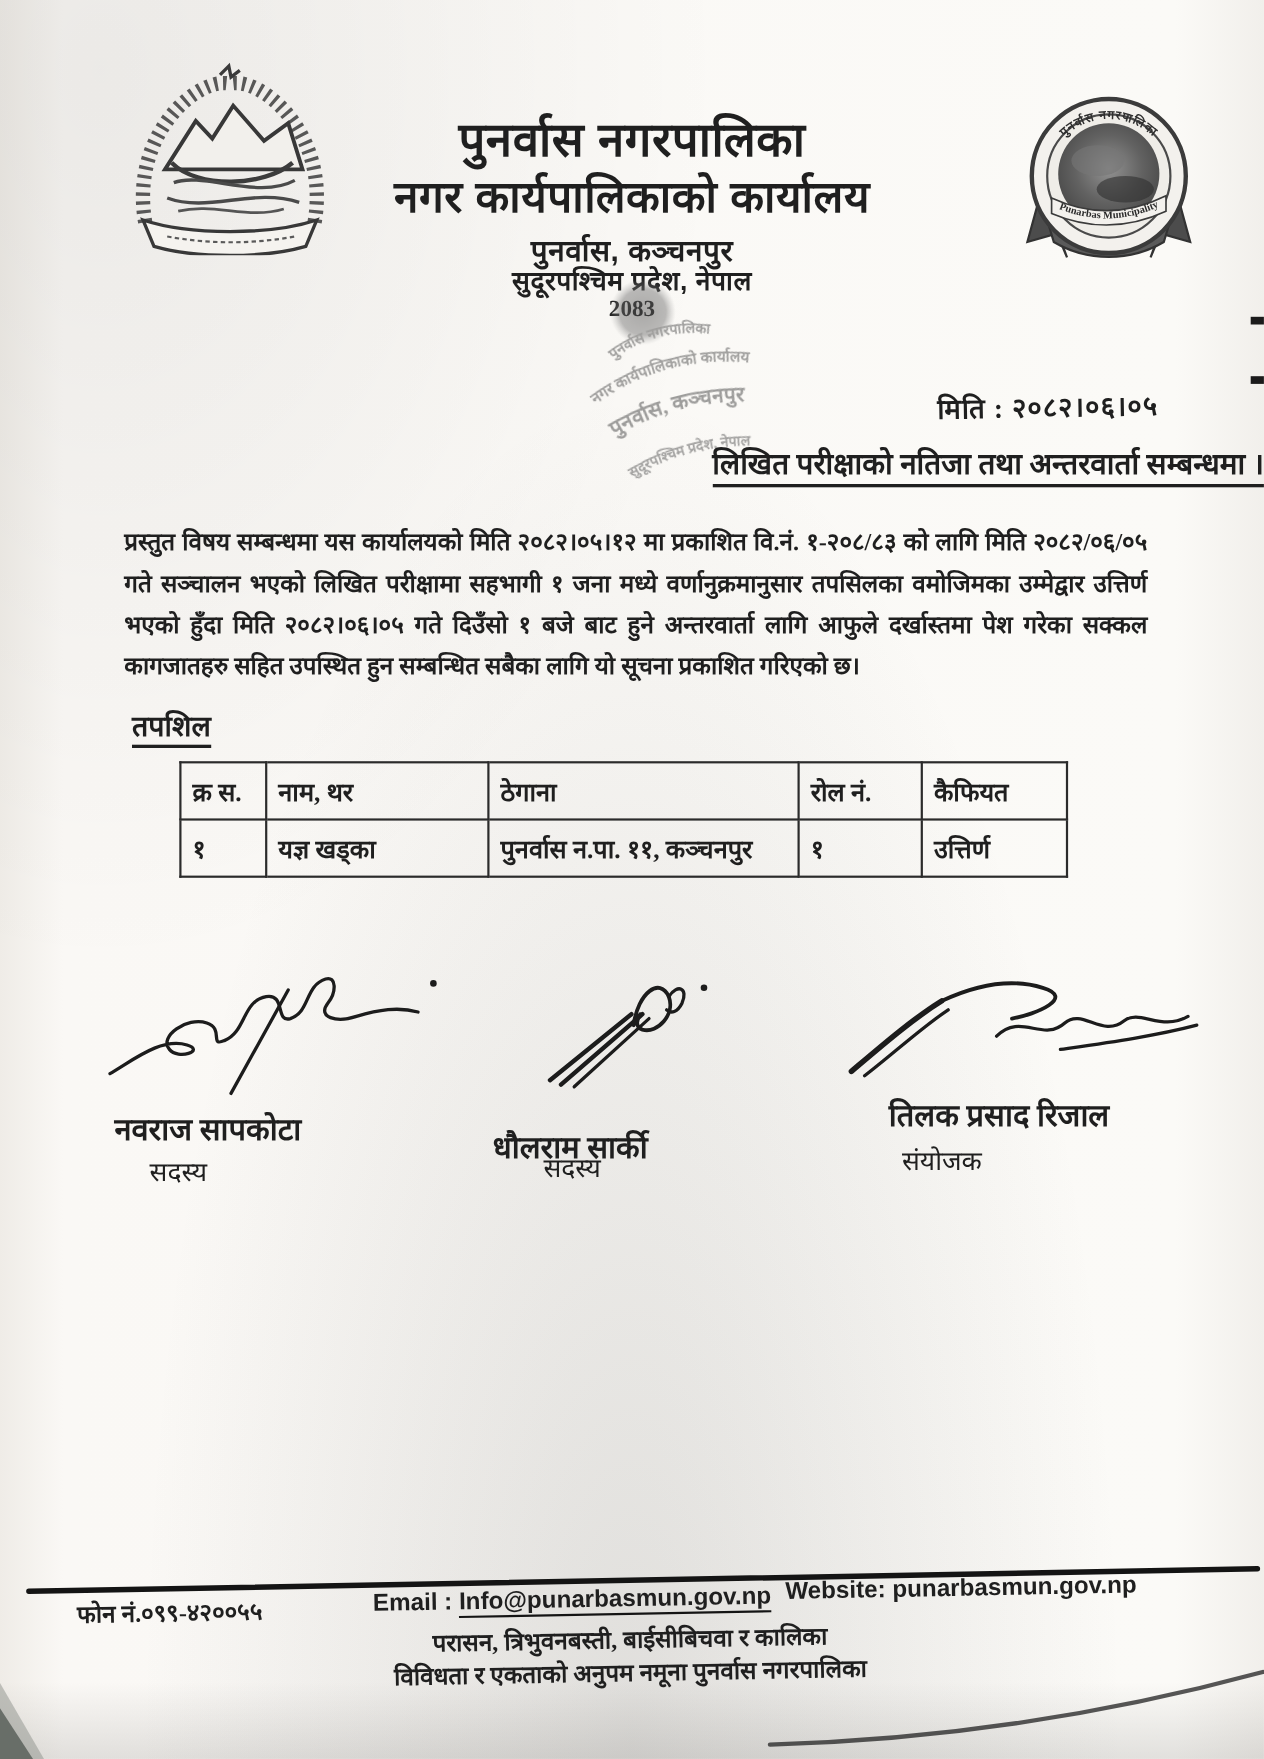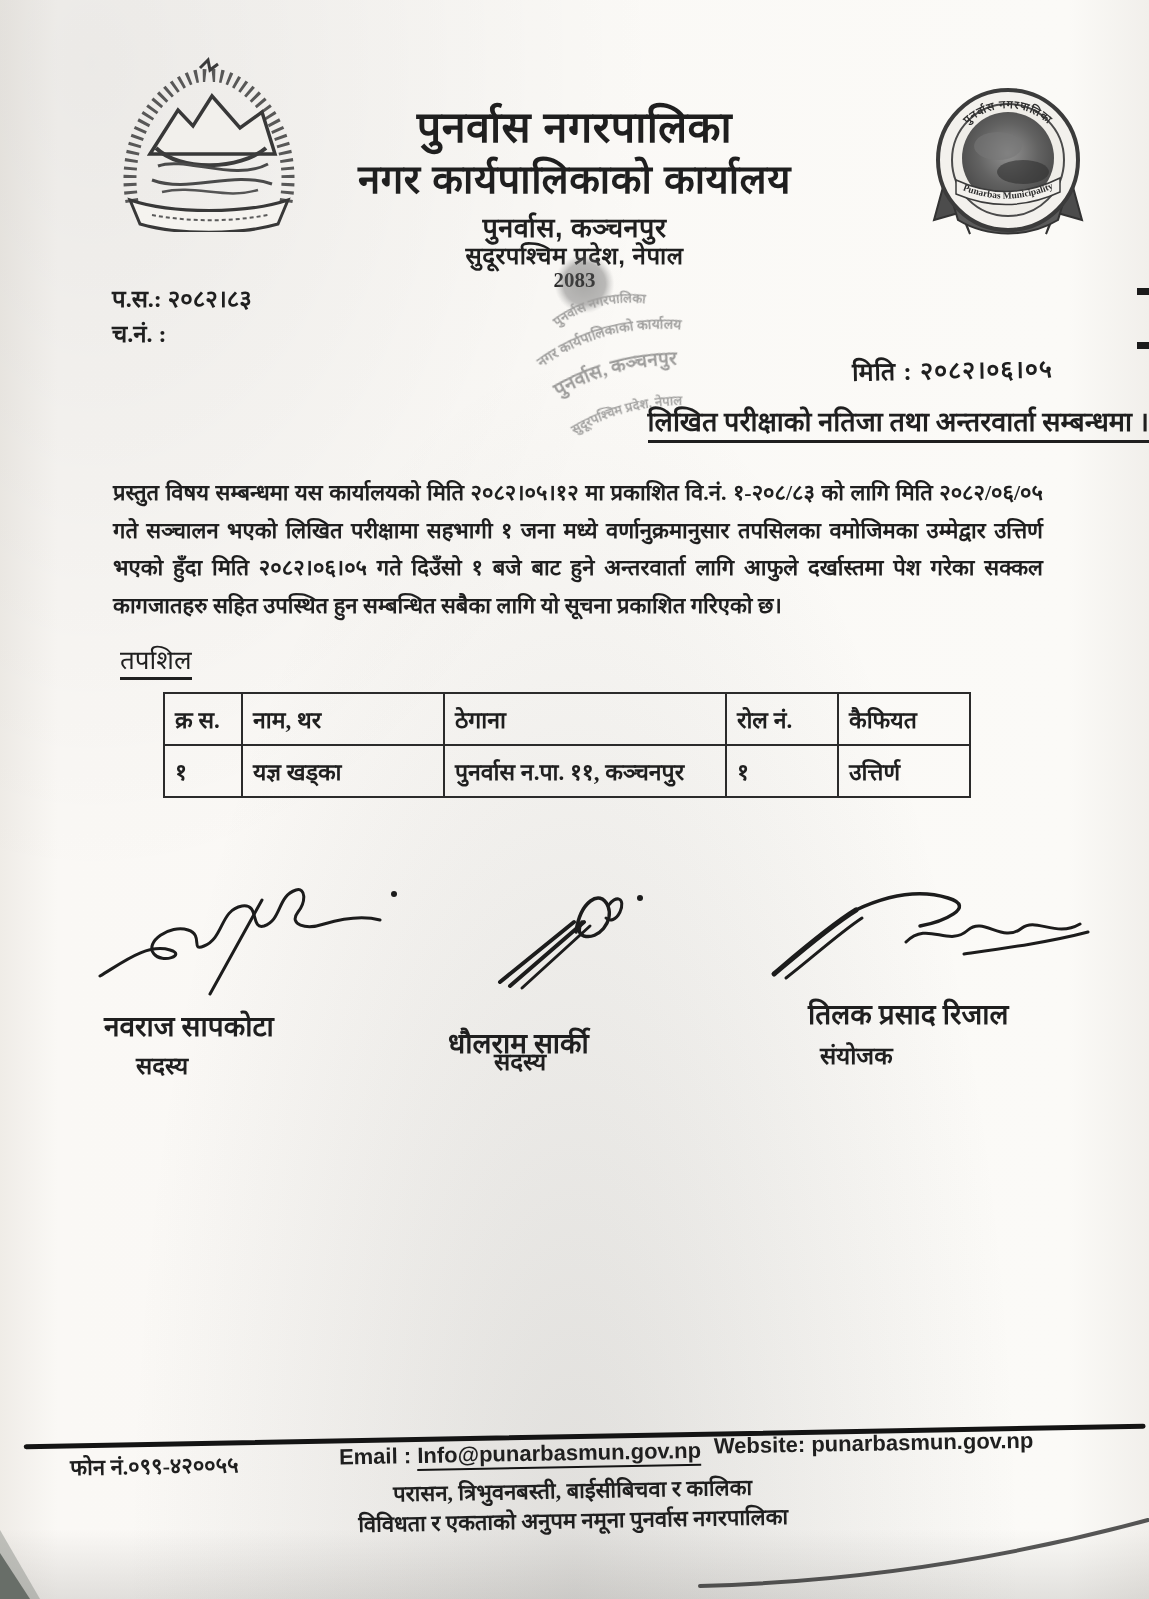--- a/index.html
+++ b/index.html
@@ -21,31 +21,31 @@
   .title2{top:150px;font-size:40px;}
   .addr1{top:208px;font-size:27px;font-weight:800;}
   .addr2{top:238px;font-size:24px;font-weight:800;}
   .estd{top:268px;font-size:21px;font-weight:700;}
   .ref{left:112px;top:282px;font-size:24px;font-weight:700;line-height:35px;}
   .dateline{left:852px;top:352px;font-size:25px;font-weight:600;transform:rotate(-1deg);letter-spacing:1px;}
   .subject{top:402px;font-size:27px;font-weight:800;text-align:right;}
   .subject span{border-bottom:3px solid #1f1f1f;padding-bottom:3px;}
   .bodytext{left:113px;top:474px;width:930px;font-size:22px;line-height:37.5px;
     font-weight:600;text-align:justify;}
-  .tapasil{left:120px;top:641px;font-size:26px;font-weight:400;}
+  .tapasil{left:120px;top:641px;font-size:26px;font-weight:700;}
   .tapasil span{border-bottom:3px solid #1f1f1f;padding-bottom:2px;}
   table.result{position:absolute;left:163px;top:692px;border-collapse:collapse;
     font-size:23px;font-weight:700;}
   table.result th,table.result td{border:2px solid #2b2b2b;text-align:left;
     vertical-align:middle;padding:4px 8px 4px 10px;}
   table.result th{font-weight:800;}
   .c0{width:58px}.c1{width:182px}.c2{width:262px}.c3{width:92px}.c4{width:112px}
   table.result tr{height:52px;}
   .signame{font-size:28px;font-weight:700;}
-  .sigrole{font-size:24px;font-weight:700;}
+  .sigrole{font-size:24px;font-weight:400;}
   .footer{left:0;top:0;width:1149px;height:1599px;transform:rotate(-1.05deg);}
   .fline{left:12px;top:1434px;width:1122px;height:5px;background:#141414;border-radius:3px;}
   .fphone{left:58px;top:1442px;font-size:22px;font-weight:800;}
   .femail{left:327px;top:1440px;font-size:22px;font-weight:800;font-family:"Liberation Sans",sans-serif;}
   .femail .u{border-bottom:2px solid #141414;padding-bottom:1px;}
   .fweb{left:702px;top:1436px;font-size:22px;font-weight:800;font-family:"Liberation Sans",sans-serif;}
   .fwards{top:1474px;font-size:22px;font-weight:700;left:0;width:1120px;text-align:center;}
   .fmotto{top:1504px;font-size:22px;font-weight:700;left:0;width:1120px;text-align:center;}
   .stampwrap{left:472px;top:238px;width:270px;height:215px;opacity:.55;
     transform:rotate(-14deg);filter:blur(.5px);}
@@ -99,24 +99,20 @@
     <ellipse cx="95" cy="92" rx="26" ry="12" fill="#2f2f2f" opacity=".6"></ellipse>
     <text font-size="11" font-weight="bold" fill="#2e2e2e" letter-spacing="1">
       <textPath href="#sealArc" startOffset="50%" text-anchor="middle">पुनर्वास नगरपालिका</textPath>
     </text>
     <path d="M28,100 Q80,124 132,98 L132,112 Q80,136 28,114 Z" fill="#f3f1ed" stroke="#3b3b3b" stroke-width="1.5"></path>
     <text font-size="9.5" font-weight="bold" fill="#2c2c2c">
       <textPath href="#bandArc" startOffset="50%" text-anchor="middle">Punarbas Municipality</textPath>
     </text>
   </svg>
 
-  <div class="abs ref dev">
-    <div>प.स.: २०८२।८३</div>
-    <div>च.नं. :</div>
-  </div>
 
   <svg class="abs stampwrap" width="270" height="215" viewBox="0 0 270 215">
     <defs>
       <path id="st1" d="M78,84 Q135,52 196,82" fill="none"></path>
       <path id="st2" d="M55,118 Q135,80 222,114" fill="none"></path>
       <path id="st3" d="M42,158 Q135,116 232,154" fill="none"></path>
       <path id="st4" d="M60,194 Q135,162 216,190" fill="none"></path>
       <radialGradient id="blob" cx="50%" cy="50%" r="50%">
         <stop offset="0%" stop-color="#4e4e4e"></stop>
         <stop offset="70%" stop-color="#6f6f6f"></stop>

